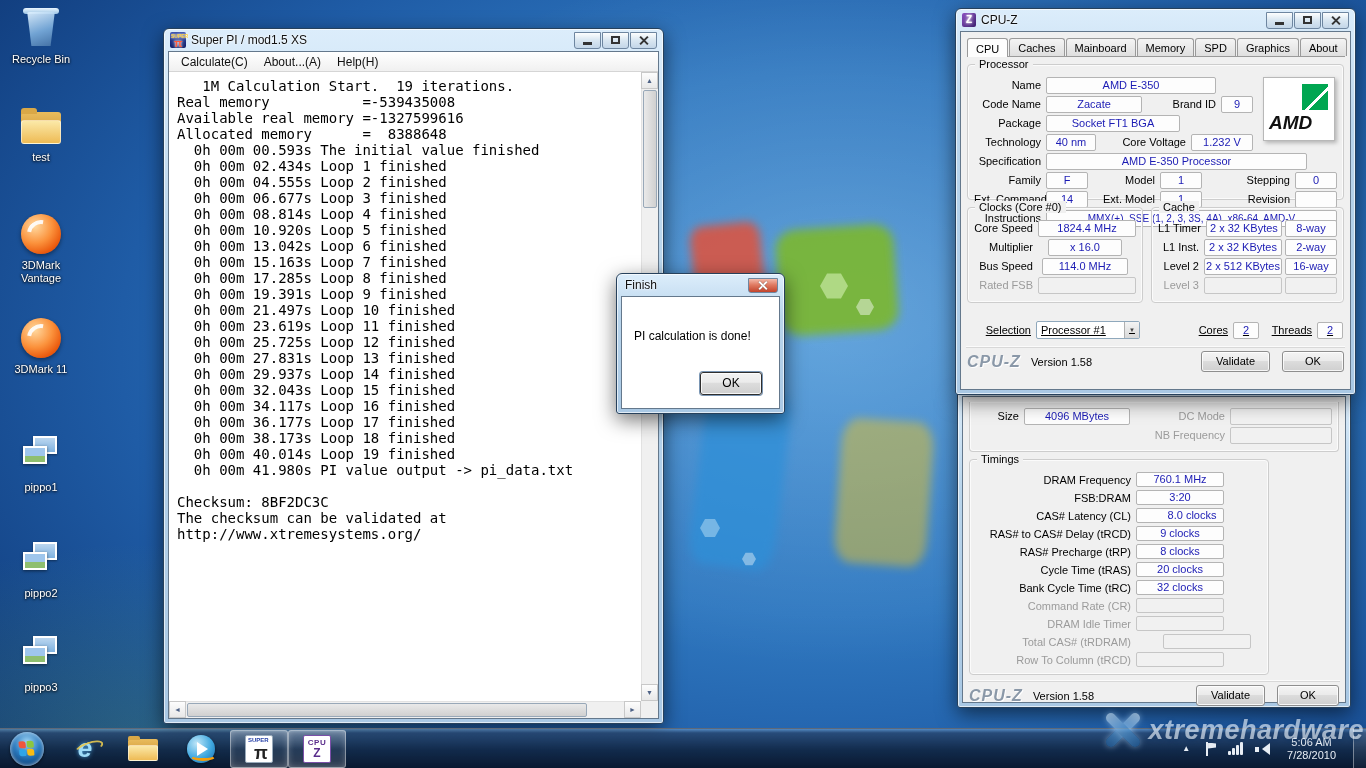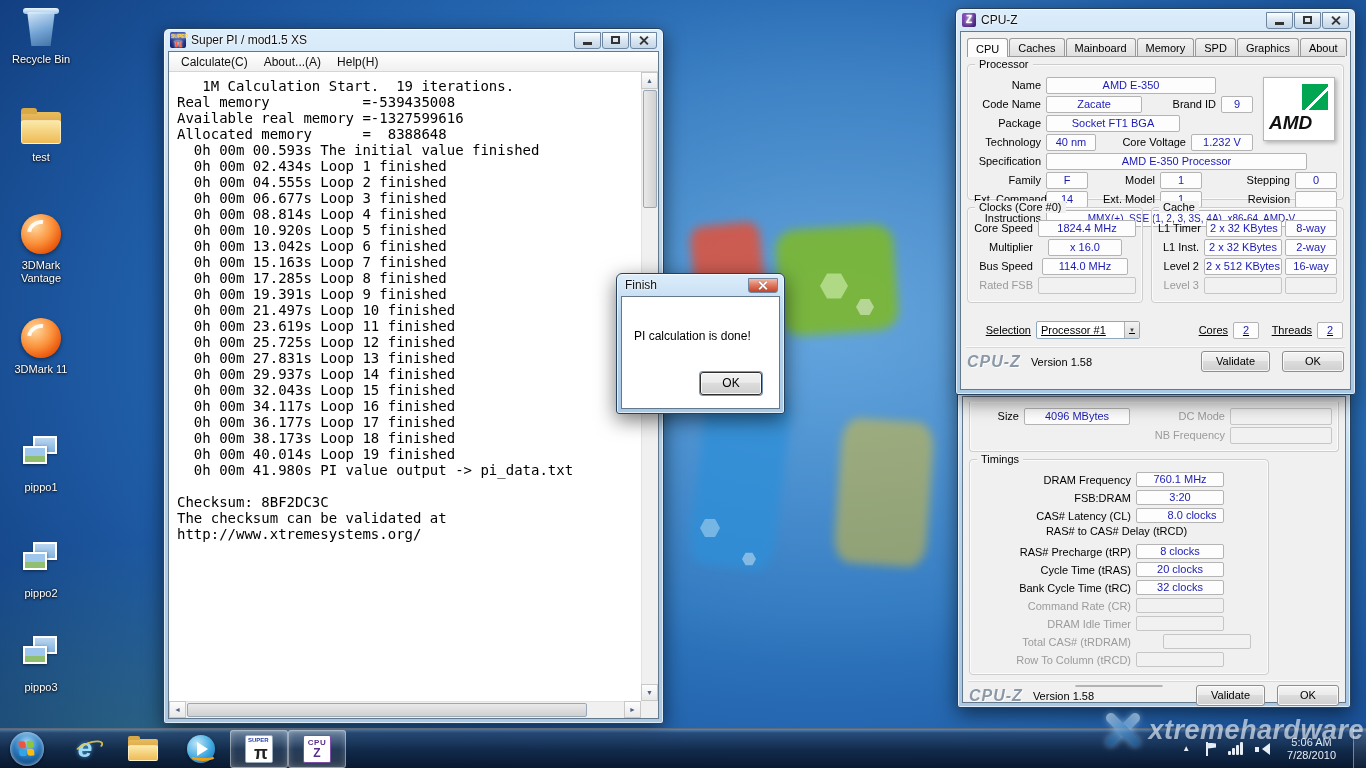--- a/index.html
+++ b/index.html
@@ -474,21 +474,21 @@
               <span class="cz-box" style="width: 88px; height: 15px; line-height: 13px;">760.1 MHz</span>
             </div>
             <div class="cz-row" style="height: 17px;">
               <span class="cz-label" style="flex: 0 0 160px;">FSB:DRAM</span>
               <span class="cz-box" style="width: 88px; height: 15px; line-height: 13px;">3:20</span>
             </div>
             <div class="cz-row" style="height: 17px;">
               <span class="cz-label" style="flex: 0 0 160px;">CAS# Latency (CL)</span>
               <span class="cz-box" style="width: 88px; height: 15px; line-height: 13px; padding-left: 24px;">8.0 clocks</span>
             </div>
-            <div class="cz-row" style="height: 17px; flex-direction: column;">
+            <div class="cz-row" style="height: 17px;">
               <span class="cz-label" style="flex: 0 0 160px;">RAS# to CAS# Delay (tRCD)</span>
               <span class="cz-box" style="width: 88px; height: 15px; line-height: 13px;">9 clocks</span>
             </div>
             <div class="cz-row" style="height: 17px;">
               <span class="cz-label" style="flex: 0 0 160px;">RAS# Precharge (tRP)</span>
               <span class="cz-box" style="width: 88px; height: 15px; line-height: 13px;">8 clocks</span>
             </div>
             <div class="cz-row" style="height: 17px;">
               <span class="cz-label" style="flex: 0 0 160px;">Cycle Time (tRAS)</span>
               <span class="cz-box" style="width: 88px; height: 15px; line-height: 13px;">20 clocks</span>

